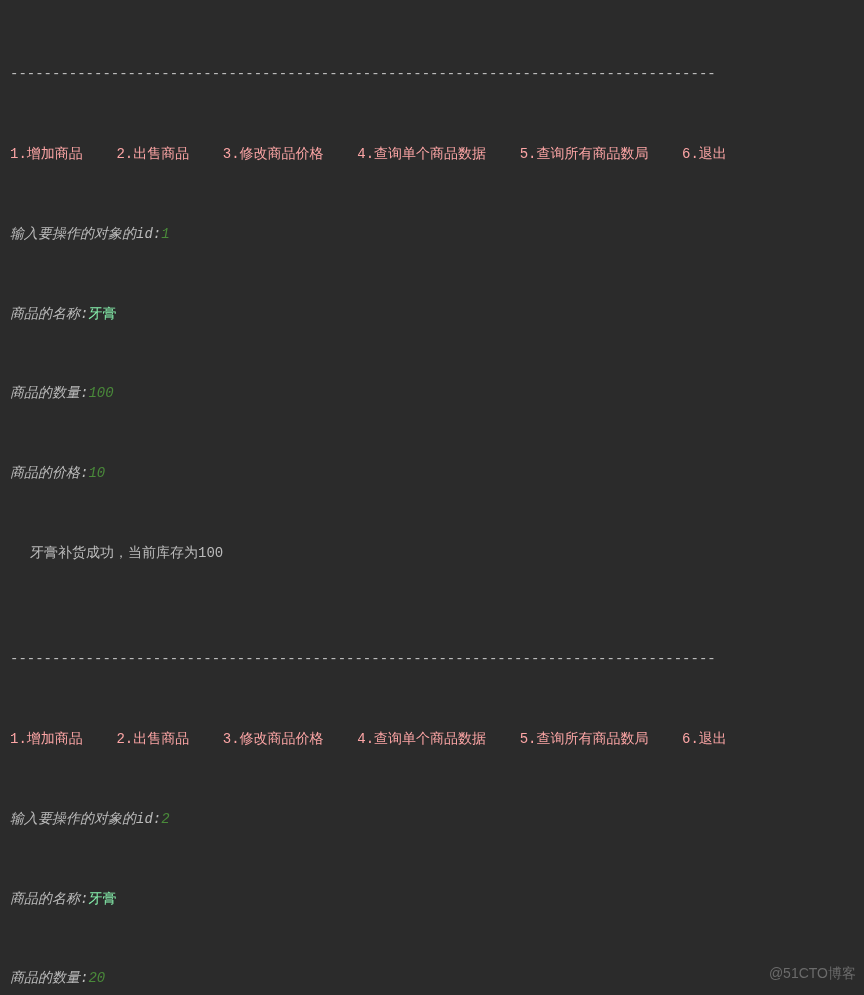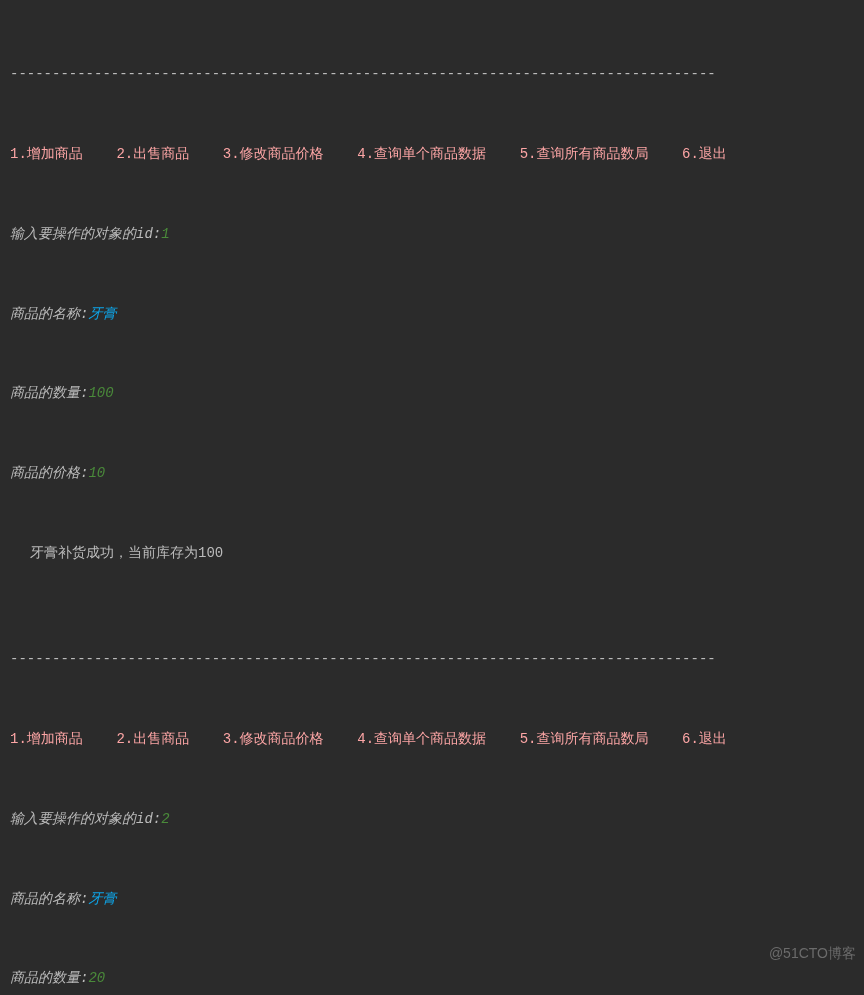--- a/index.html
+++ b/index.html
@@ -30,34 +30,33 @@
       letter-spacing: 0;
     }
     .menu {
       color: #fca5a5;
     }
     .prompt {
       color: #bbbbbb;
       font-style: italic;
     }
     .user-input {
-      color: #0ea5e9;
-      font-style: italic;
+      color: #86efac;
     }
     .user-input-num {
       color: #4a8a3a;
       font-style: italic;
     }
     .output {
       color: #bbbbbb;
       margin-left: 20px;
     }
     .watermark {
       position: absolute;
-      bottom: 28px;
+      bottom: 8px;
       right: 8px;
       color: #6b6b6b;
       font-size: 14px;
       font-family: sans-serif;
       margin-top: 32px;
     }
   </style>
 </head>
 <body>
 

